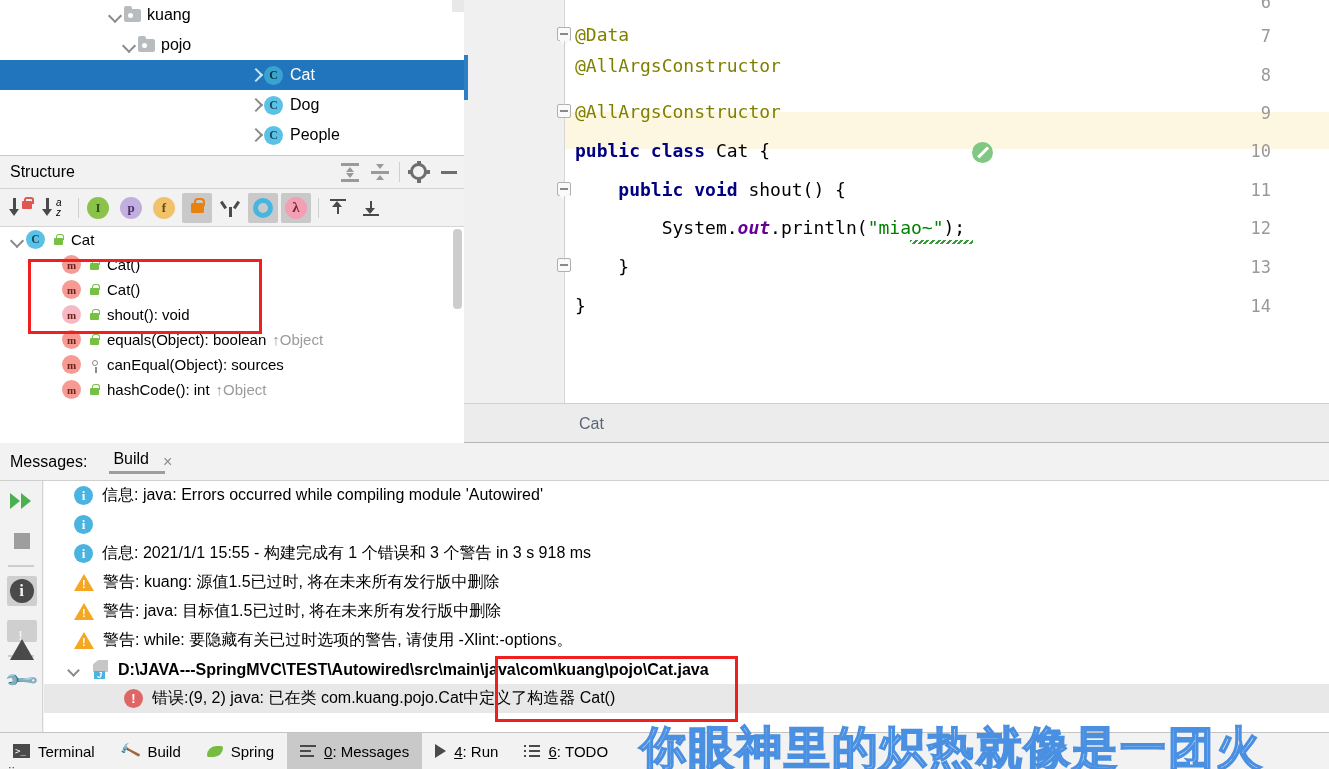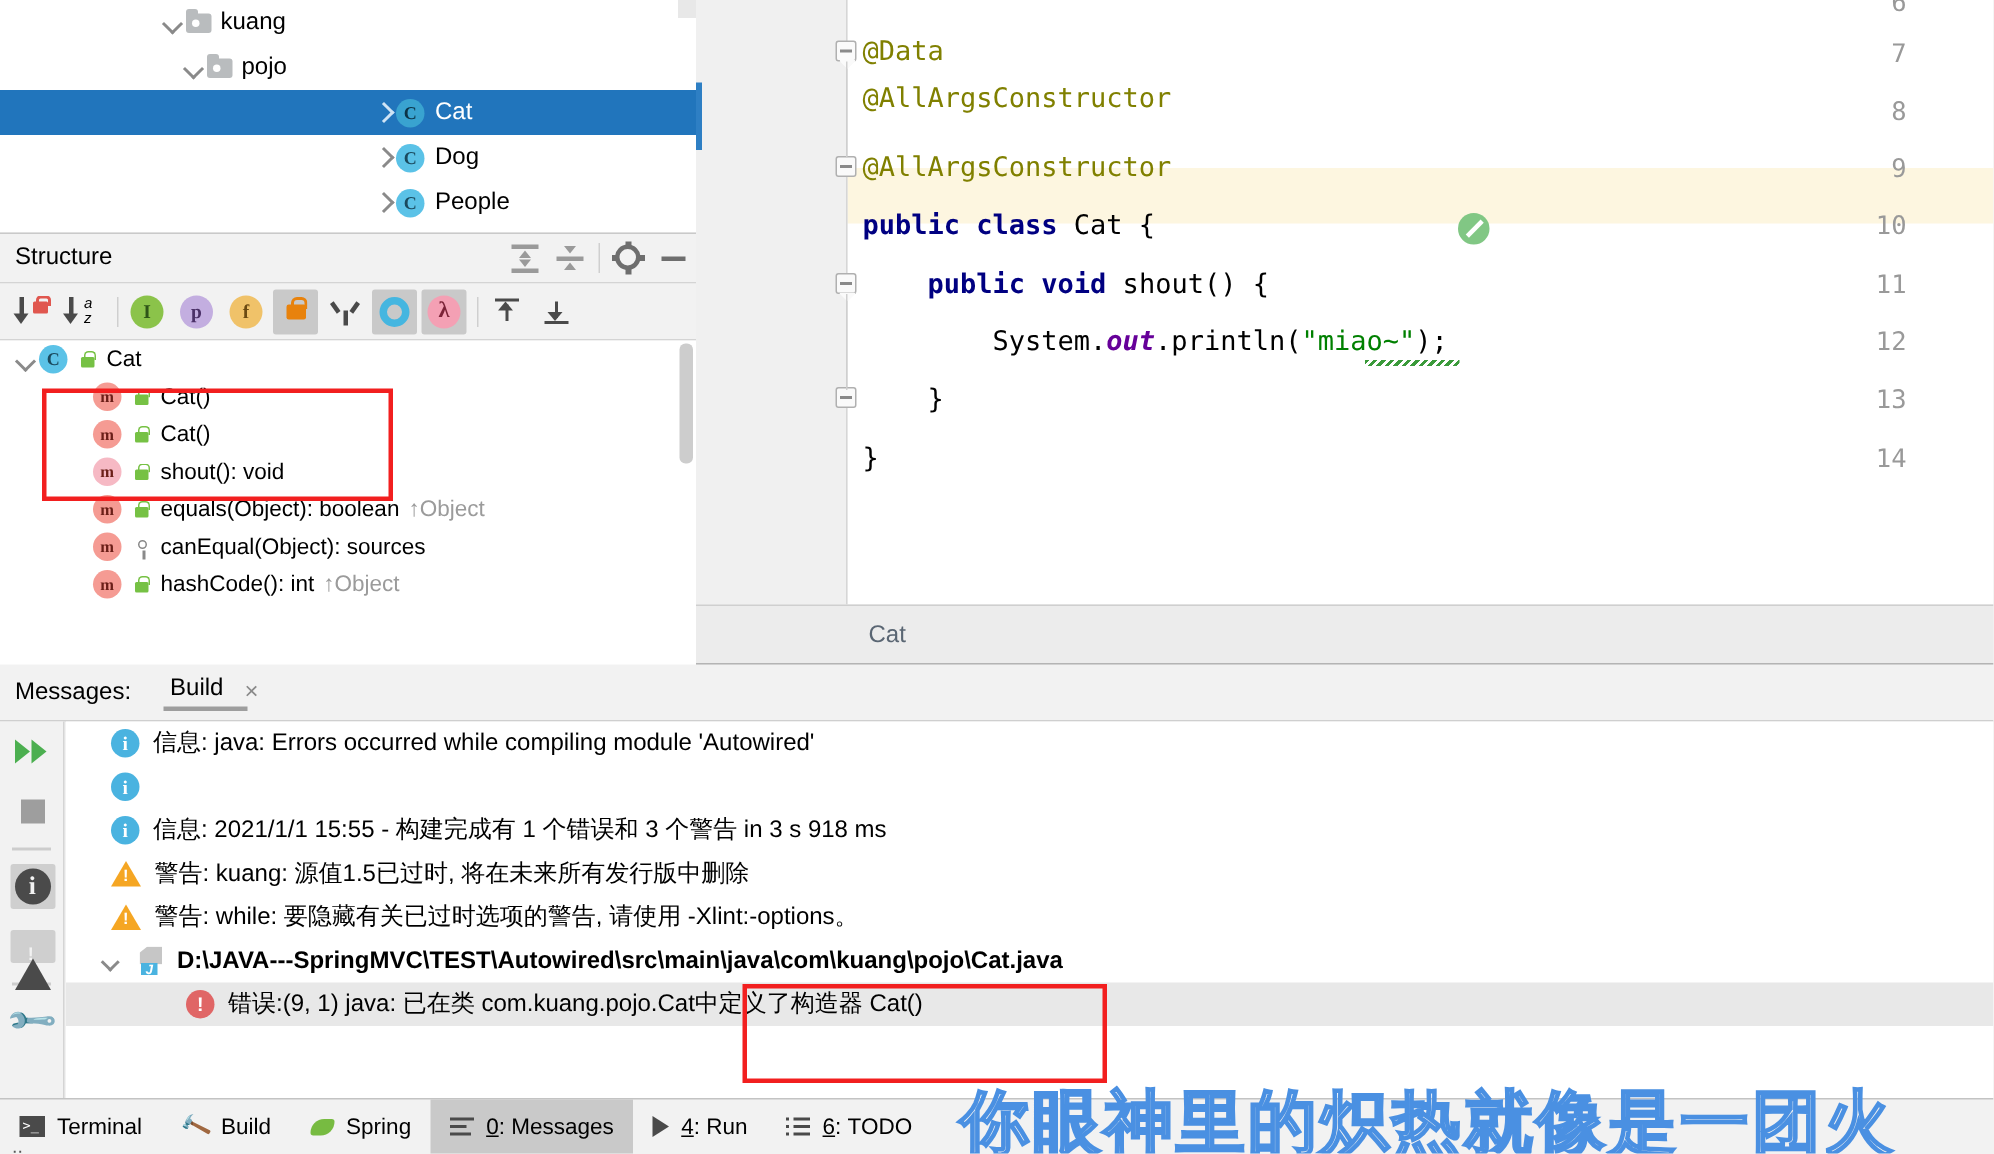--- a/index.html
+++ b/index.html
@@ -529,33 +529,37 @@
       <div class="msg-row">
         <span class="ic-info">i</span>
         <span>信息: 2021/1/1 15:55 - 构建完成有 1 个错误和 3 个警告 in 3 s 918 ms</span>
       </div>
       <div class="msg-row">
         <span class="ic-warn"></span>
         <span>警告: kuang: 源值1.5已过时, 将在未来所有发行版中删除</span>
       </div>
       <div class="msg-row">
         <span class="ic-warn"></span>
+        <span>警告: java: 目标值1.5已过时, 将在未来所有发行版中删除</span>
+      </div>
+      <div class="msg-row">
+        <span class="ic-warn"></span>
         <span>警告: while: 要隐藏有关已过时选项的警告, 请使用 -Xlint:-options。</span>
       </div>
       <div class="msg-row filerow">
         <span class="chev-sm"></span>
         <span class="ic-java">
             <i class="pg"></i>
             <i class="jb">J</i>
           </span>
         <span>D:\JAVA---SpringMVC\TEST\Autowired\src\main\java\com\kuang\pojo\Cat.java</span>
       </div>
       <div class="msg-row errrow">
         <span class="ic-err">!</span>
-        <span>错误:(9, 1)  java: 已在类 com.kuang.pojo.Cat中定义了构造器 Cat()</span>
+        <span>错误:(9, 2)  java: 已在类 com.kuang.pojo.Cat中定义了构造器 Cat()</span>
       </div>
     </div>
   </div>
 
   <div class="redbox" style="left:495px; top:656px; width:243px; height:66px;"></div>
 
   <div class="statusbar">
     <span class="sb-item">
       <span class="sb-ico">
           <span class="term-ic">&gt;_</span>

